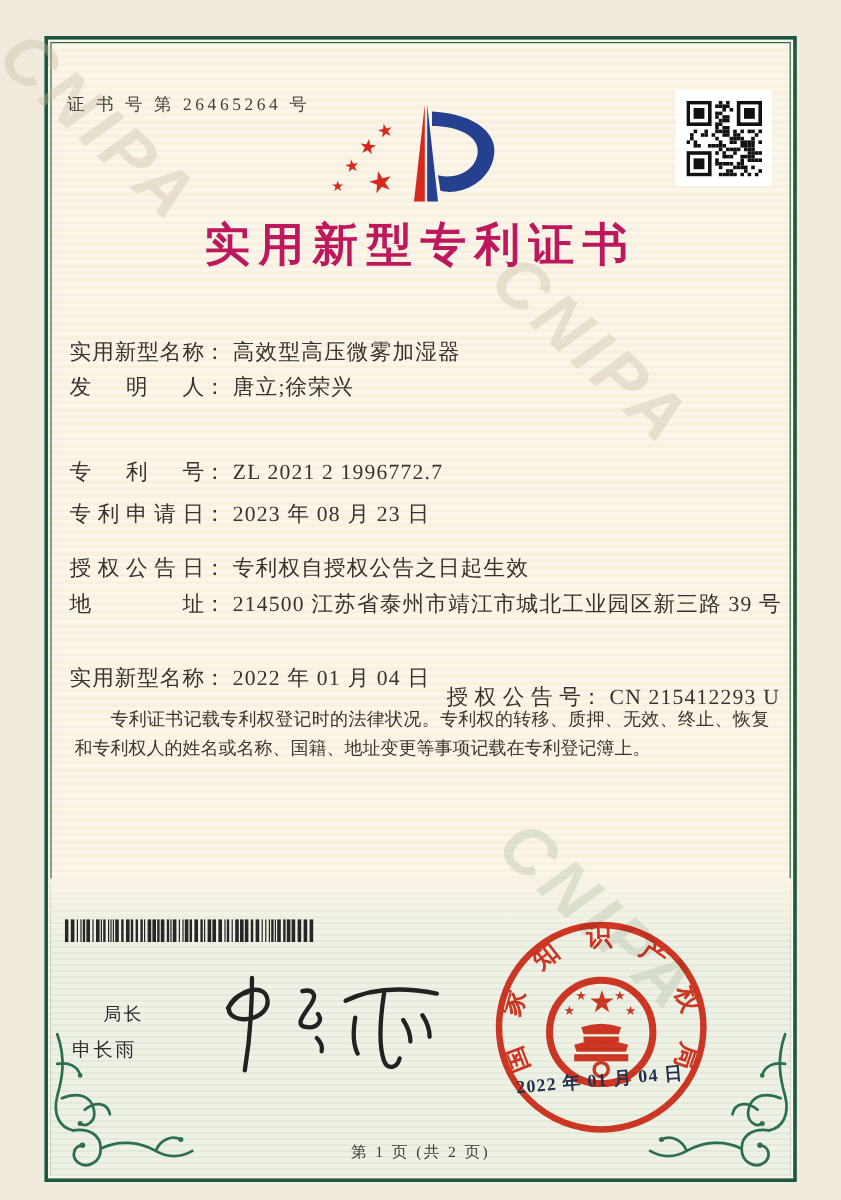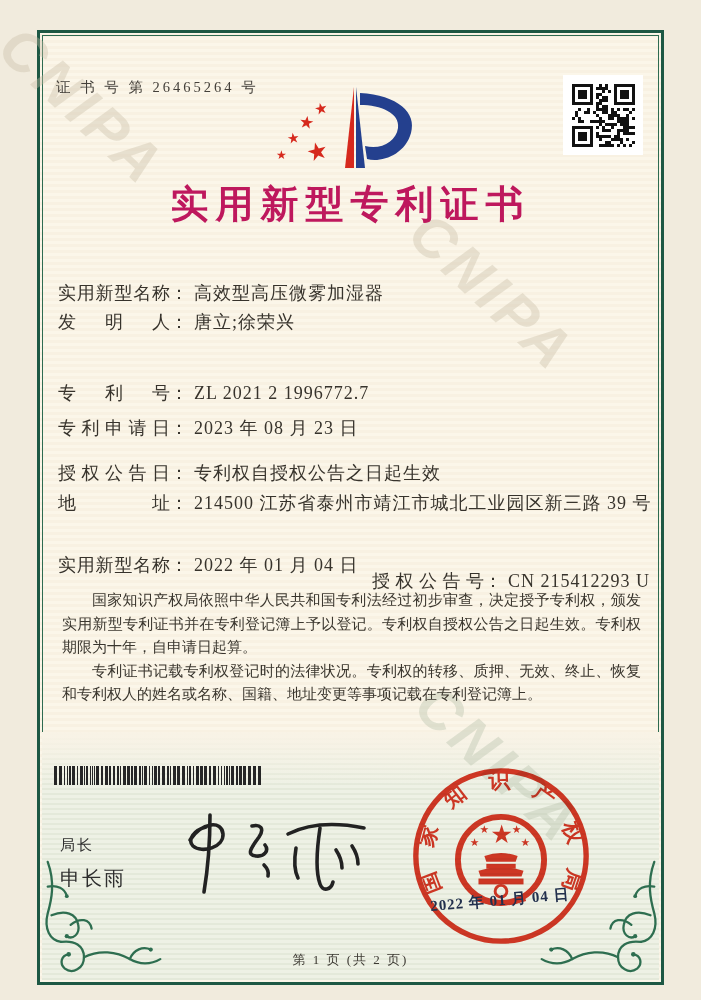--- a/index.html
+++ b/index.html
@@ -62,22 +62,22 @@
     position:absolute;left:62px;right:60px;top:589px;
     font-size:15px;line-height:23.5px;color:#3a362e;text-align:justify;
   }
   .paras p{margin:0;text-indent:2em;}
   
   .barcode{position:absolute;left:54px;top:766px;width:214px;height:19px;}
   .director{
     position:absolute;left:60px;top:836px;color:#2e2e2e;
     font-family:"Liberation Sans","DejaVu Sans",sans-serif;letter-spacing:2px;
   }
-  .director .d1{font-size:15px;margin-bottom:10px;}
-  .director .d2{font-size:20px;}
+  .director .d1{font-size:15px;margin-bottom:10px;margin-left:26px;}
+  .director .d2{font-size:16px;}
   .sig{position:absolute;left:168px;top:810px;width:208px;height:92px;}
   .seal{position:absolute;left:408px;top:763px;width:186px;height:186px;mix-blend-mode:multiply;}
   .seal-date{
     position:absolute;left:430px;top:891px;font-size:15px;font-weight:bold;
     color:#22304d;letter-spacing:1px;transform:rotate(-5deg);white-space:nowrap;
   }
   .footer{
     position:absolute;left:0;right:0;top:951px;text-align:center;
     font-size:13px;color:#3d3a33;letter-spacing:2px;
   }
@@ -308,21 +308,20 @@
   <span class="flabel">地址</span><span class="fcolon">：</span><span class="fvalue">214500 江苏省泰州市靖江市城北工业园区新三路 39 号</span>
 </div>
 <div class="frow" style="top:553px">
   <span class="flabel">实用新型名称</span><span class="fcolon">：</span><span class="fvalue">2022 年 01 月 04 日</span>
   <span class="fpair2">
     <span class="flabel">授权公告号</span><span class="fcolon">：</span><span class="fvalue">CN 215412293 U</span>
   </span>
 </div>
 
 <div class="paras">
-  <p>国家知识产权局依照中华人民共和国专利法经过初步审查，决定授予专利权，颁发实用新型专利证书并在专利登记簿上予以登记。专利权自授权公告之日起生效。专利权期限为十年，自申请日起算。</p>
   <p>专利证书记载专利权登记时的法律状况。专利权的转移、质押、无效、终止、恢复和专利权人的姓名或名称、国籍、地址变更等事项记载在专利登记簿上。</p>
 </div>
 
 <svg id="barcode-svg" class="barcode" viewBox="0 0 214 20" preserveAspectRatio="none">
     <rect x="0" y="0" width="3" height="20" fill="#262626"></rect>
     <rect x="5" y="0" width="3" height="20" fill="#262626"></rect>
     <rect x="10" y="0" width="1" height="20" fill="#262626"></rect>
     <rect x="13" y="0" width="1" height="20" fill="#262626"></rect>
     <rect x="15" y="0" width="2" height="20" fill="#262626"></rect>
     <rect x="18" y="0" width="3" height="20" fill="#262626"></rect>

